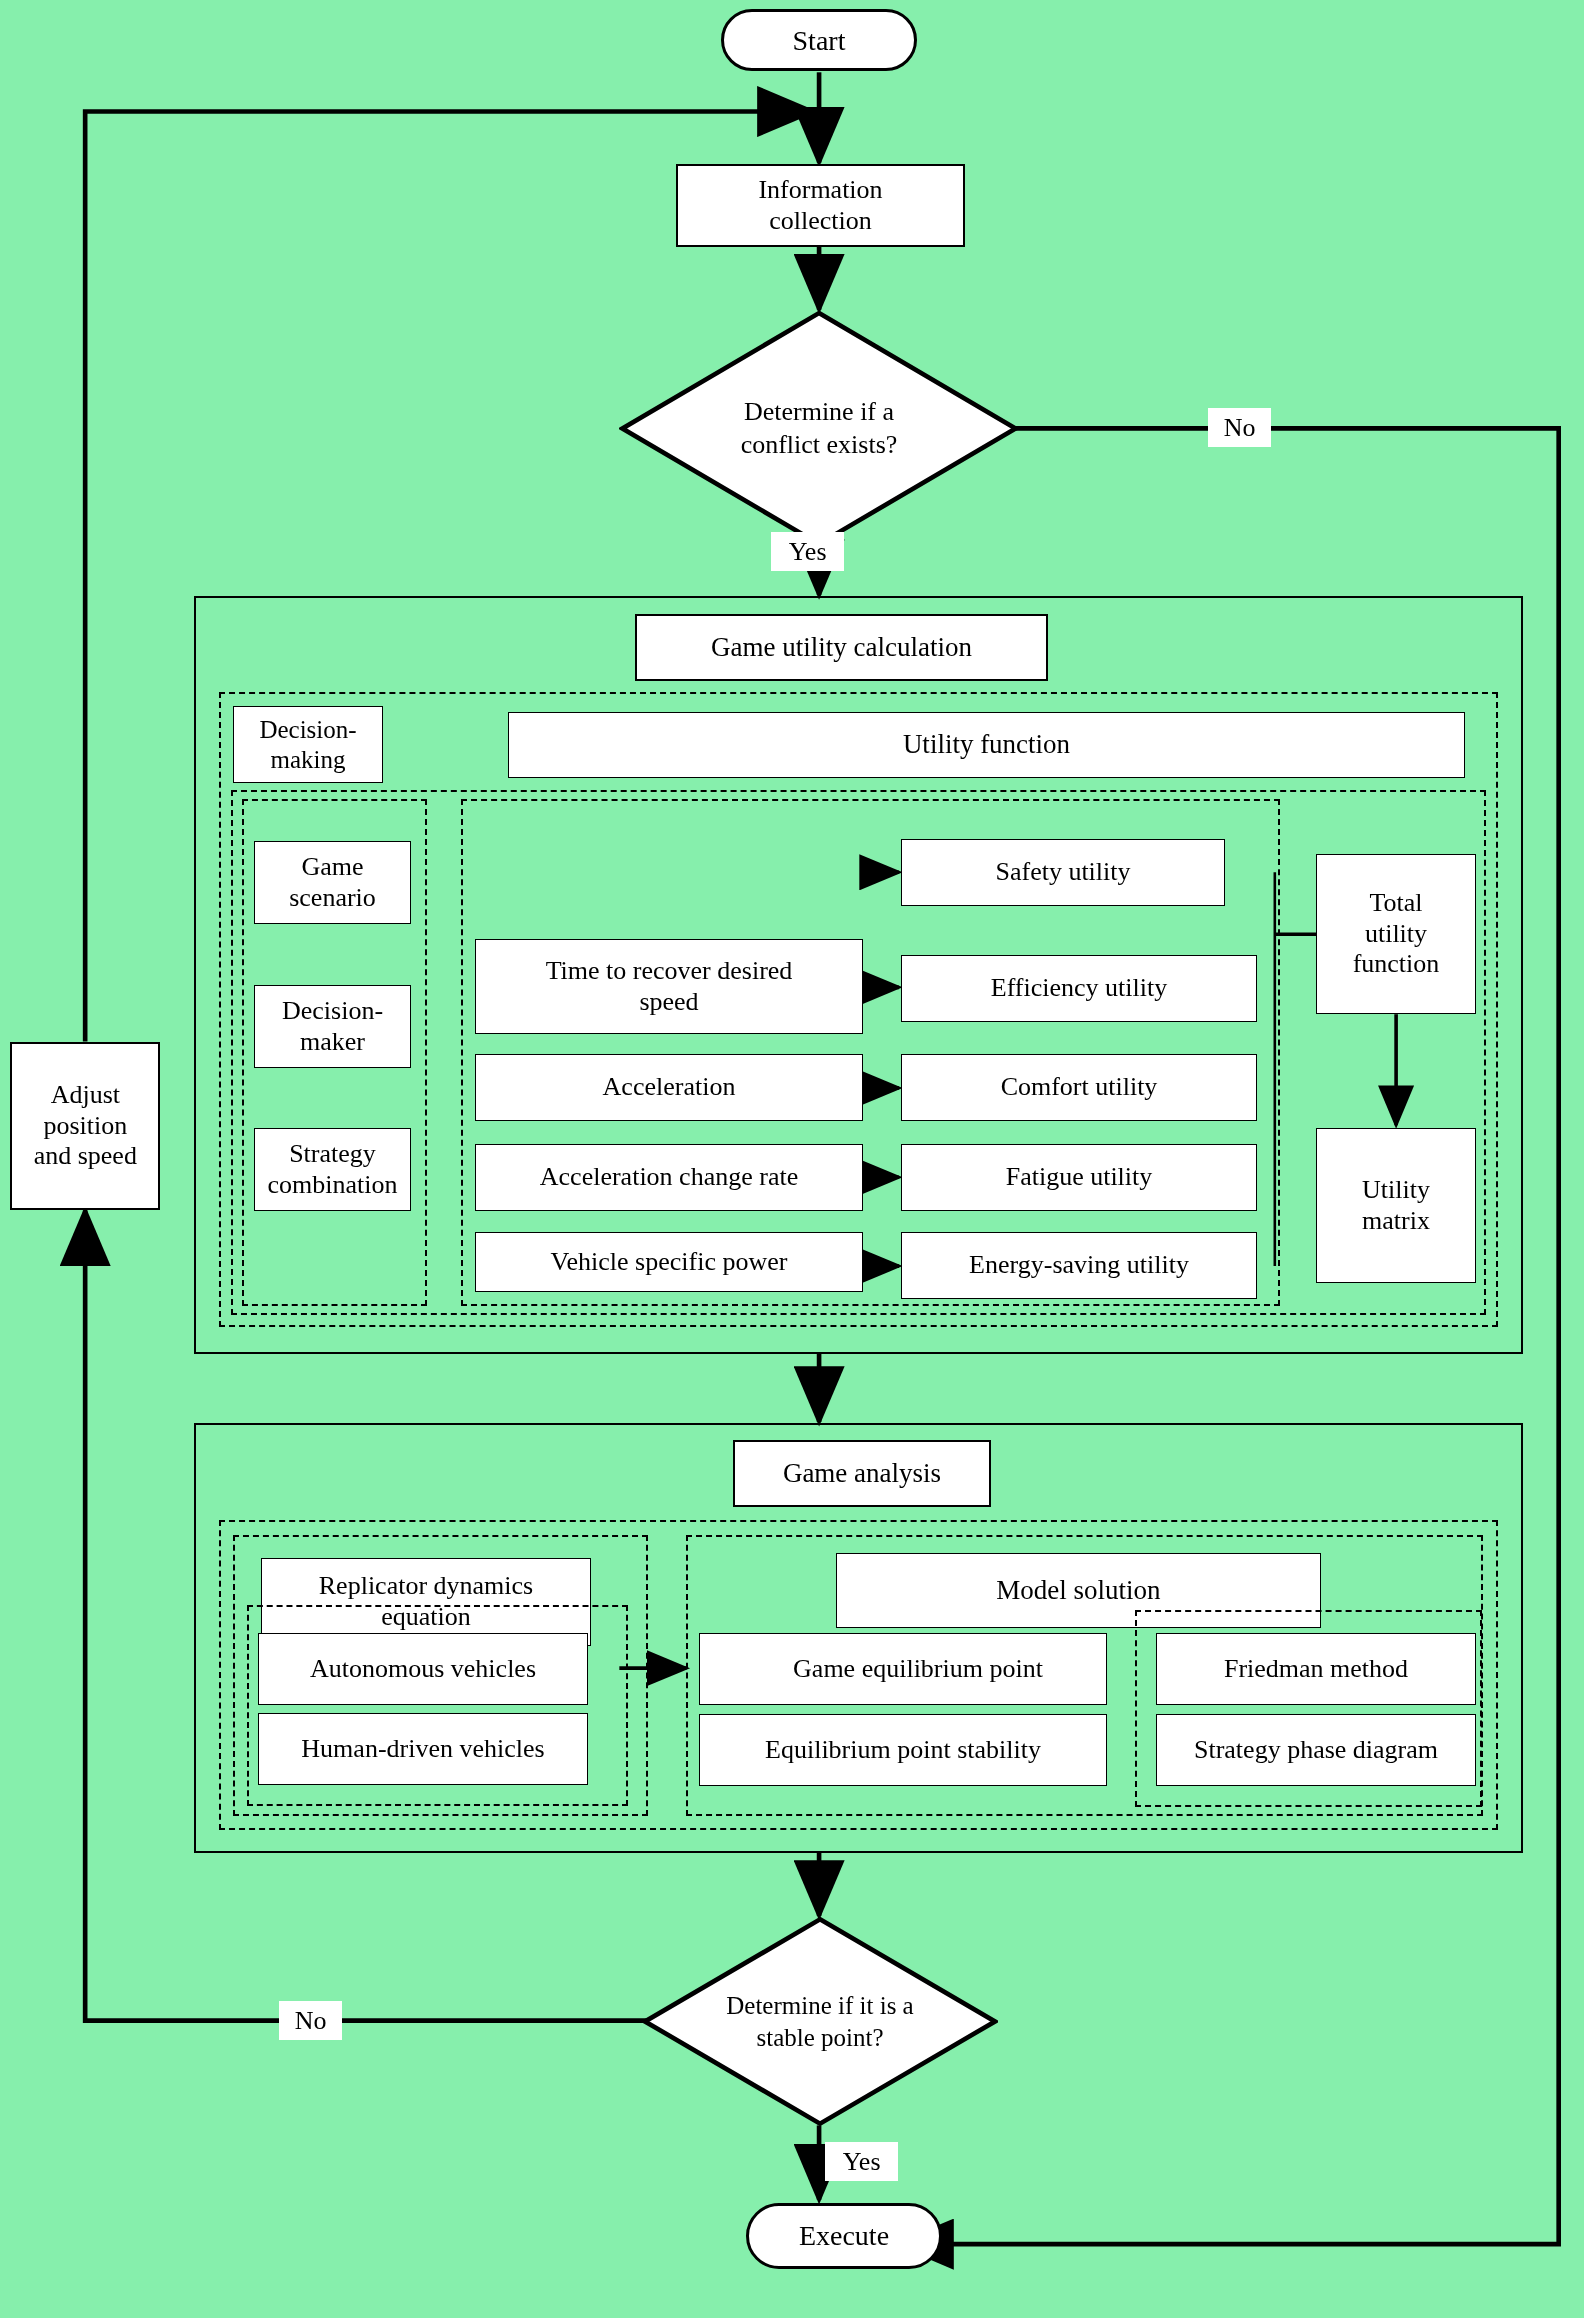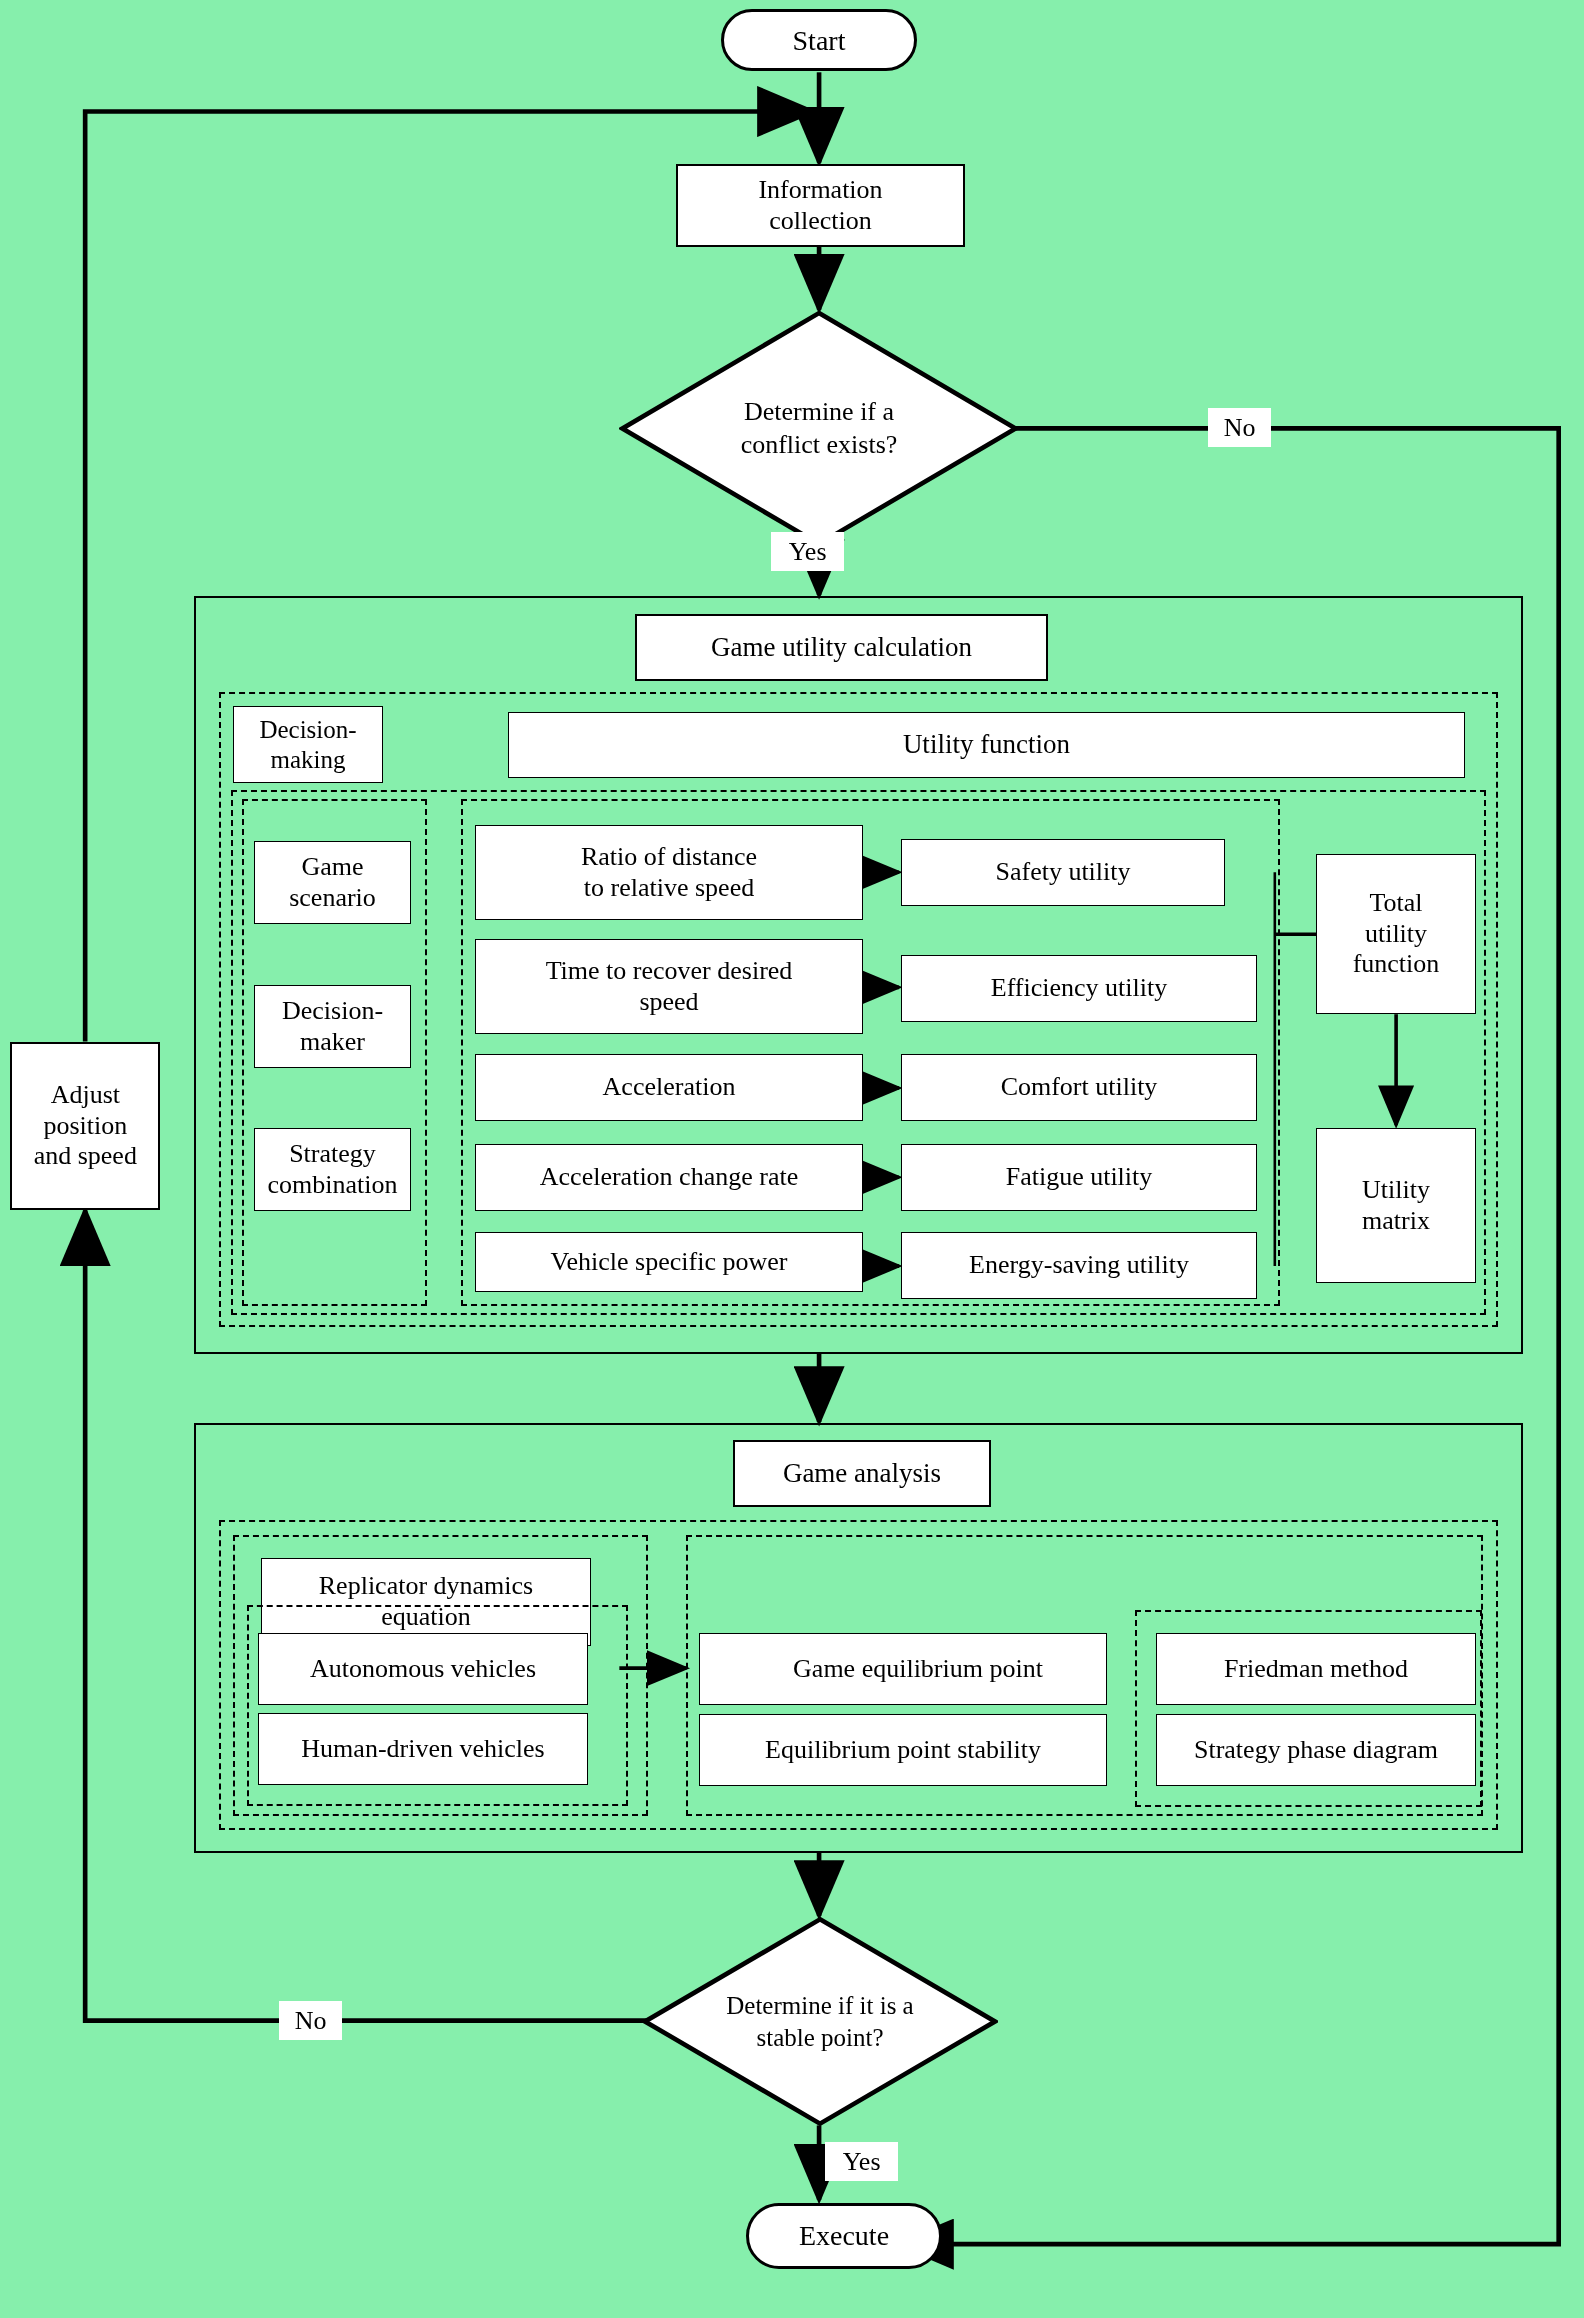--- a/index.html
+++ b/index.html
@@ -136,24 +136,20 @@
     <span>Decision-
 maker</span>
   </div>
   <div class="node thin f50" style="left:254px;top:1128px;width:157px;height:83px;white-space:pre-line;">
     <span>Strategy
 combination</span>
   </div>
 
   <div class="dashdot" style="left:461px;top:799px;width:819px;height:507px;"></div>
 
-  <div class="node thin f50" style="left:475px;top:825px;width:388px;height:95px;white-space:pre-line;">
-    <span>Ratio of distance
-to relative speed</span>
-  </div>
   <div class="node thin f50" style="left:901px;top:839px;width:324px;height:67px;">
     <span>Safety utility</span>
   </div>
 
   <div class="node thin f50" style="left:475px;top:939px;width:388px;height:95px;white-space:pre-line;">
     <span>Time to recover desired
 speed</span>
   </div>
   <div class="node thin f50" style="left:901px;top:955px;width:356px;height:67px;">
     <span>Efficiency utility</span>
@@ -209,20 +205,23 @@
 
   <div class="node thin f50" style="left:258px;top:1633px;width:330px;height:72px;">
     <span>Autonomous vehicles</span>
   </div>
   <div class="node thin f50" style="left:258px;top:1713px;width:330px;height:72px;">
     <span>Human-driven vehicles</span>
   </div>
 
   <div class="dash2" style="left:686px;top:1535px;width:797px;height:281px;"></div>
 
+  <div class="node thin f52" style="left:836px;top:1553px;width:485px;height:75px;">
+    <span>Model solution</span>
+  </div>
 
   <div class="dash2" style="left:1135px;top:1610px;width:347px;height:197px;"></div>
 
   <div class="node thin f50" style="left:699px;top:1633px;width:408px;height:72px;padding-left:30px;">
     <span>Game equilibrium point</span>
   </div>
   <div class="node thin f50" style="left:1156px;top:1633px;width:320px;height:72px;">
     <span>Friedman method</span>
   </div>
   <div class="node thin f50" style="left:699px;top:1714px;width:408px;height:72px;">

